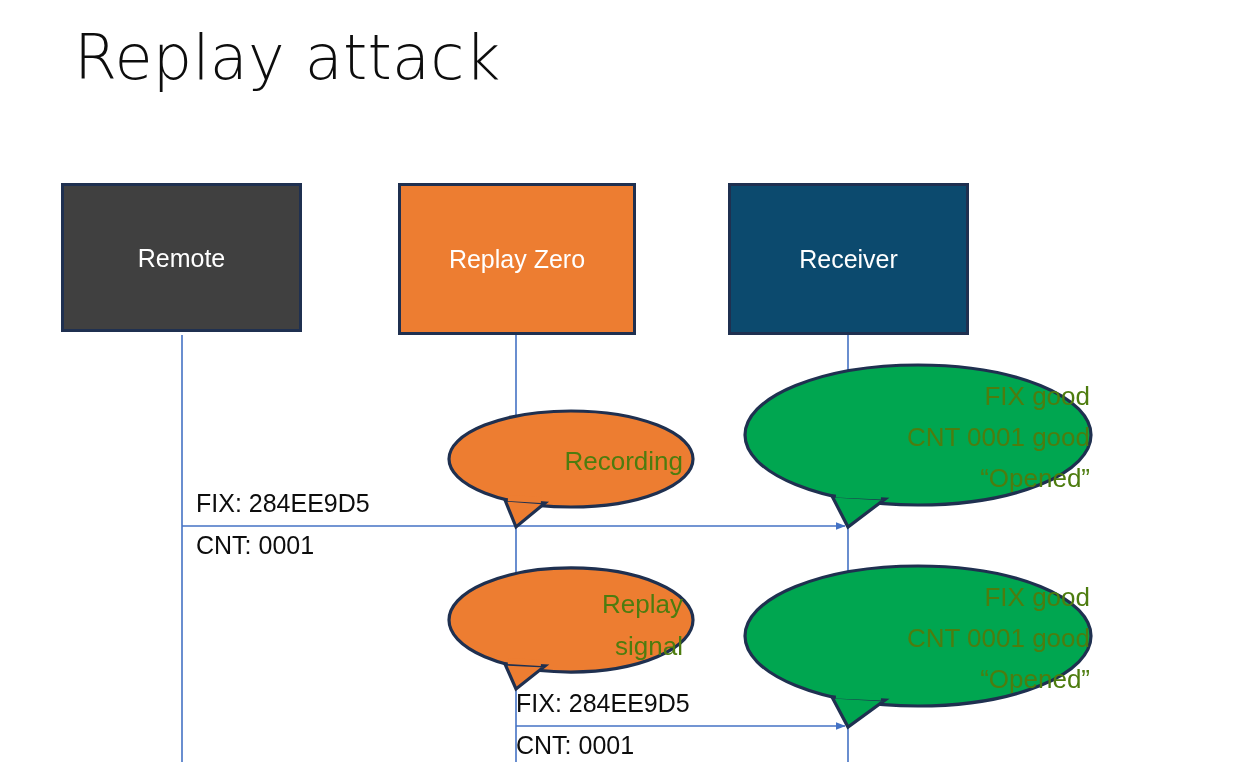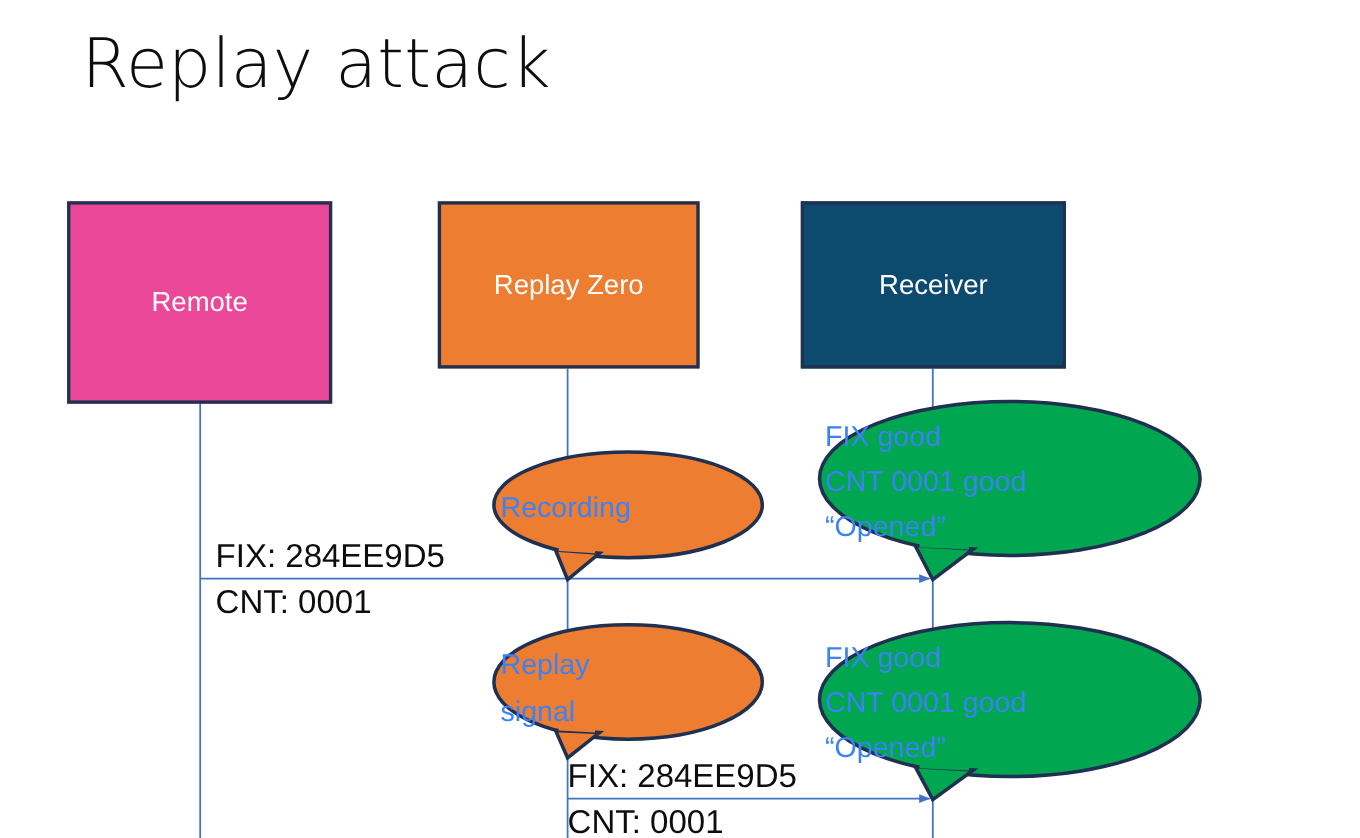--- a/index.html
+++ b/index.html
@@ -49,44 +49,44 @@
     justify-content: center;
   }
   .node-label {
     color: #ffffff;
     font-size: 25px;
     font-family: "Liberation Sans", sans-serif;
     line-height: 1.2;
     text-align: center;
     white-space: nowrap;
   }
-  #node-remote { left: 61px; top: 167px; width: 241px; height: 184px; background: #ec4899; }
+  #node-remote { left: 61px; top: 167px; width: 241px; height: 149px; background: #404040; }
   #node-flipper { left: 398px; top: 167px; width: 238px; height: 152px; background: #ed7d31; }
   #node-receiver { left: 728px; top: 167px; width: 241px; height: 152px; background: #0c4a6e; }
 
   .bubble-text {
     position: absolute;
-    color: #3b82f6;
-    text-align: left;
+    color: #4d7c0f;
+    text-align: right;
     font-family: "Liberation Sans", sans-serif;
     font-size: 26px;
     line-height: 1.58;
     white-space: pre-line;
     pointer-events: none;
   }
   #bubble-recording-text { left: 455px; top: 425px; width: 228px; }
   #bubble-replay-text { left: 455px; top: 567px; width: 228px; line-height: 1.62; }
   #bubble-rx1-text { left: 750px; top: 360px; width: 340px; }
   #bubble-rx2-text { left: 750px; top: 561px; width: 340px; }
 
   .edge-label {
     position: absolute;
     color: #0d0d0d;
     font-family: "Liberation Sans", sans-serif;
-    font-size: 30px;
+    font-size: 25px;
     line-height: 1.2;
     white-space: nowrap;
   }
   #edge1-fix { left: 196px; top: 472px; }
   #edge1-cnt { left: 196px; top: 514px; }
   #edge2-fix { left: 516px; top: 672px; }
   #edge2-cnt { left: 516px; top: 714px; }
 </style>
 </head>
 <body>

